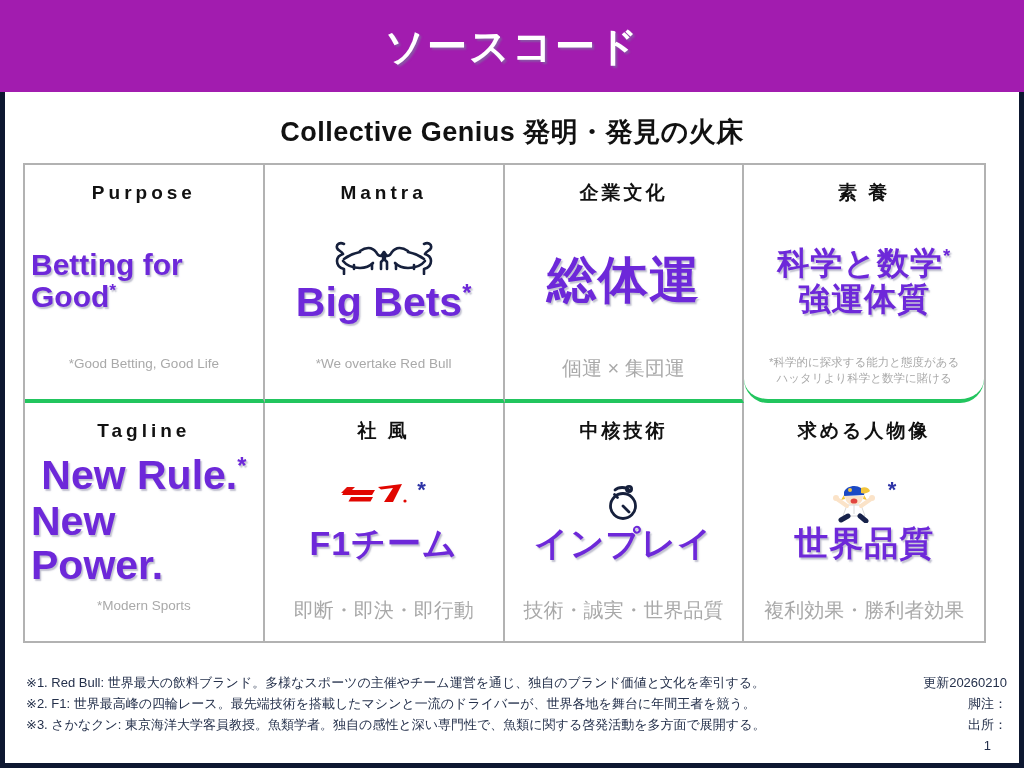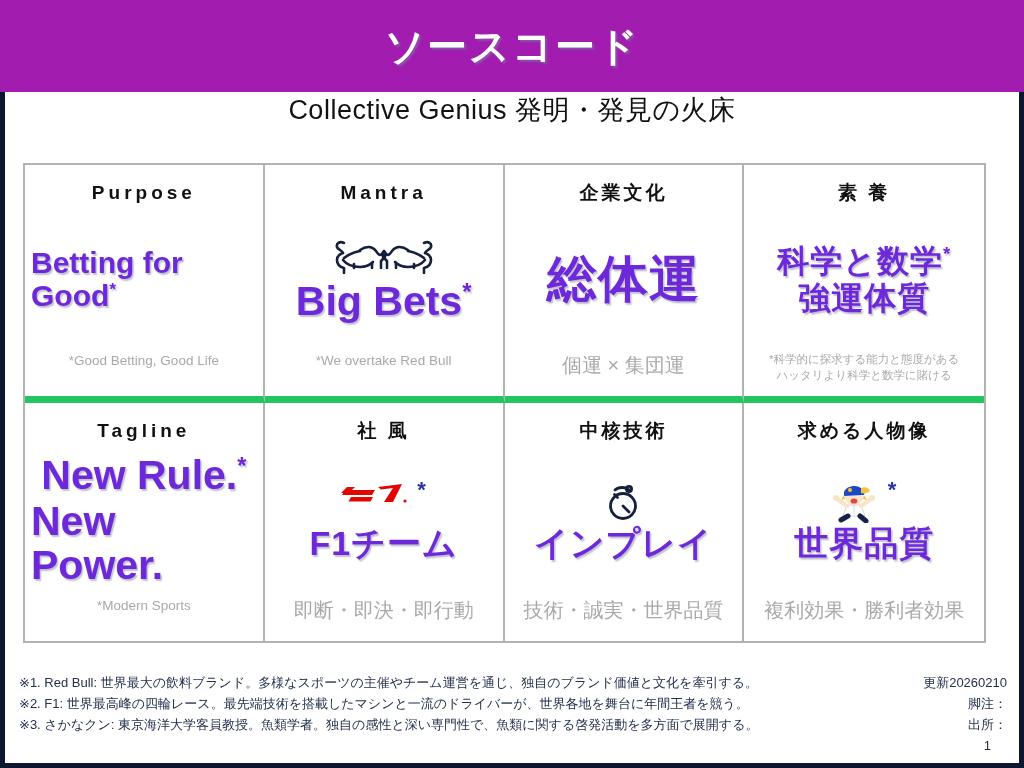--- a/index.html
+++ b/index.html
@@ -33,48 +33,49 @@
     font-size: 40px;
     font-weight: bold;
     letter-spacing: 2px;
     text-shadow: 2px 2px 2px rgba(120,130,160,.55);
   }
 
   
   .slide-title {
     text-align: center;
     font-size: 27px;
-    font-weight: normal;
+    font-weight: bold;
     color: #111111;
+    margin-top: 22px;
     letter-spacing: .5px;
   }
 
   
   .grid {
     position: absolute;
     left: 18px;
     top: 163px;
     width: 963px;
     height: 480px;
     border: 2px solid #b2b2b2;
     display: grid;
     grid-template-columns: 1fr 1fr 1fr 1fr;
     grid-template-rows: 1fr 1fr;
     background: #fff;
   }
   .cell {
     border-right: 2px solid #b2b2b2;
-    border-bottom: 7px solid #22c55e;
+    border-bottom: 4px solid #22c55e;
     display: flex;
     flex-direction: column;
     align-items: center;
     padding: 14px 6px 10px 6px;
     position: relative;
   }
-  .cell:nth-child(4n) { border-right: none; }
+  .cell:nth-child(4n) { border-right: none; border-radius: 24px; }
   .cell:nth-child(n+5) { border-bottom: none; }
 
   .cell-head {
     font-size: 19px;
     font-weight: bold;
     color: #111;
     letter-spacing: 4px;
     text-align: center;
     height: 34px;
     line-height: 28px;
@@ -133,21 +134,21 @@
     color: #2d33a6;
     font-size: 22px;
     font-weight: bold;
     line-height: 1;
     margin-top: -2px;
   }
 
   
   .footer {
     position: absolute;
-    left: 14px;
+    left: 21px;
     top: 672px;
     width: 880px;
   }
   .fn {
     font-size: 13px;
     color: #24304b;
     line-height: 1.62;
     white-space: nowrap;
   }
   .footer-right {

